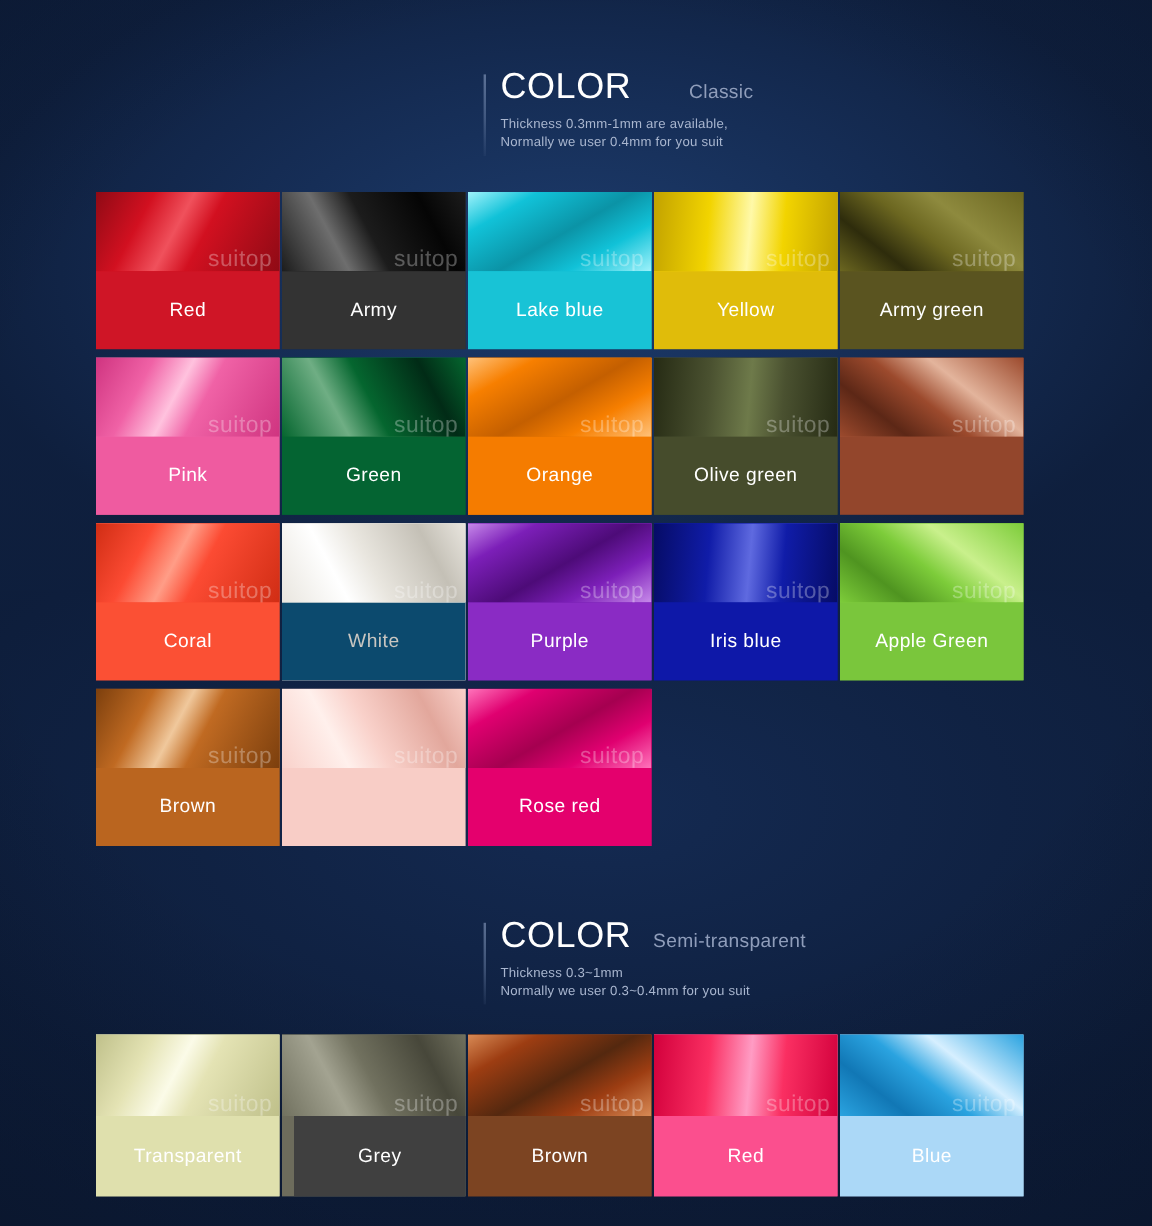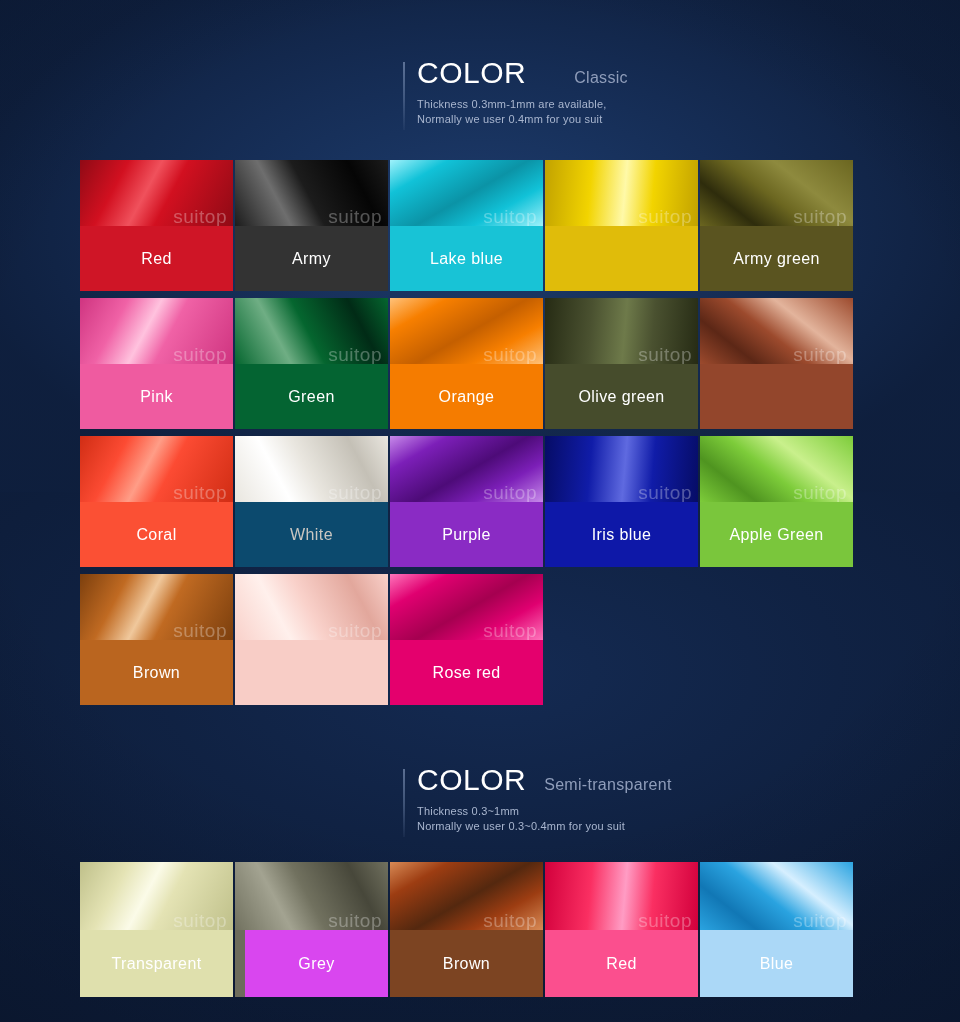--- a/index.html
+++ b/index.html
@@ -191,20 +191,21 @@
           <div class="sheen" style="background: linear-gradient(150deg, rgb(159, 242, 251) 0%, rgb(17, 194, 216) 22%, rgb(11, 147, 166) 52%, rgb(17, 194, 216) 74%, rgb(159, 242, 251) 100%), radial-gradient(80% 70% at 40% 80%, rgb(11, 147, 166) 0%, transparent 62%);"></div>
           <div class="watermark">suitop</div>
         </div>
         <div class="label-band" style="background: rgb(24, 195, 214); color: rgb(255, 255, 255);">Lake blue</div>
       </div>
       <div class="swatch" style="background: rgb(224, 188, 10);">
         <div class="material" style="background: rgb(242, 212, 0);">
           <div class="sheen" style="background: linear-gradient(95deg, rgb(194, 162, 0) 0%, rgb(242, 212, 0) 30%, rgb(255, 249, 168) 52%, rgb(242, 212, 0) 70%, rgb(194, 162, 0) 100%), radial-gradient(55% 130% at 80% 25%, rgb(255, 249, 168) 0%, transparent 58%);"></div>
           <div class="watermark">suitop</div>
         </div>
+        <div class="label-band" style="background: rgb(224, 188, 10); color: rgb(255, 255, 255);">Yellow</div>
       </div>
       <div class="swatch" style="background: rgb(90, 84, 32);">
         <div class="material" style="background: rgb(107, 102, 32);">
           <div class="sheen" style="background: linear-gradient(38deg, rgb(107, 102, 32) 0%, rgb(46, 44, 12) 24%, rgb(107, 102, 32) 46%, rgb(142, 138, 62) 66%, rgb(107, 102, 32) 100%), radial-gradient(90% 80% at 15% 62%, rgb(142, 138, 62) 0%, transparent 55%);"></div>
           <div class="watermark">suitop</div>
         </div>
         <div class="label-band" style="background: rgb(90, 84, 32); color: rgb(255, 255, 255);">Army green</div>
       </div>
     </div>
   <div class="swatch-row row-classic" id="classic-row-1" style="left:80px; top:298px;">
@@ -321,21 +322,21 @@
           <div class="sheen" style="background: linear-gradient(118deg, rgb(191, 192, 138) 0%, rgb(228, 227, 180) 26%, rgb(251, 251, 232) 44%, rgb(228, 227, 180) 58%, rgb(191, 192, 138) 100%), radial-gradient(70% 120% at 22% 18%, rgb(251, 251, 232) 0%, transparent 55%);"></div>
           <div class="watermark">suitop</div>
         </div>
         <div class="label-band" style="background: rgb(223, 224, 173); color: rgb(255, 255, 255); text-align: center;">Transparent</div>
       </div>
       <div class="swatch" style="background: rgb(109, 108, 92);">
         <div class="material" style="background: rgb(113, 113, 95);">
           <div class="sheen" style="background: linear-gradient(62deg, rgb(113, 113, 95) 0%, rgb(163, 163, 145) 30%, rgb(113, 113, 95) 48%, rgb(71, 71, 58) 78%, rgb(113, 113, 95) 100%), radial-gradient(60% 100% at 72% 70%, rgb(163, 163, 145) 0%, transparent 60%);"></div>
           <div class="watermark">suitop</div>
         </div>
-        <div class="label-band" style="background: #d946ef; color: rgb(255, 255, 255); margin-left: 10px;">Grey</div>
+        <div class="label-band" style="background: #404040; color: rgb(255, 255, 255); margin-left: 10px;">Grey</div>
       </div>
       <div class="swatch" style="background: rgb(124, 68, 34);">
         <div class="material" style="background: rgb(157, 61, 18);">
           <div class="sheen" style="background: linear-gradient(150deg, rgb(216, 138, 85) 0%, rgb(157, 61, 18) 22%, rgb(84, 40, 15) 52%, rgb(157, 61, 18) 74%, rgb(216, 138, 85) 100%), radial-gradient(80% 70% at 40% 80%, rgb(84, 40, 15) 0%, transparent 62%);"></div>
           <div class="watermark">suitop</div>
         </div>
         <div class="label-band" style="background: rgb(124, 68, 34); color: rgb(255, 255, 255);">Brown</div>
       </div>
       <div class="swatch" style="background: rgb(251, 79, 142);">
         <div class="material" style="background: rgb(250, 47, 98);">

